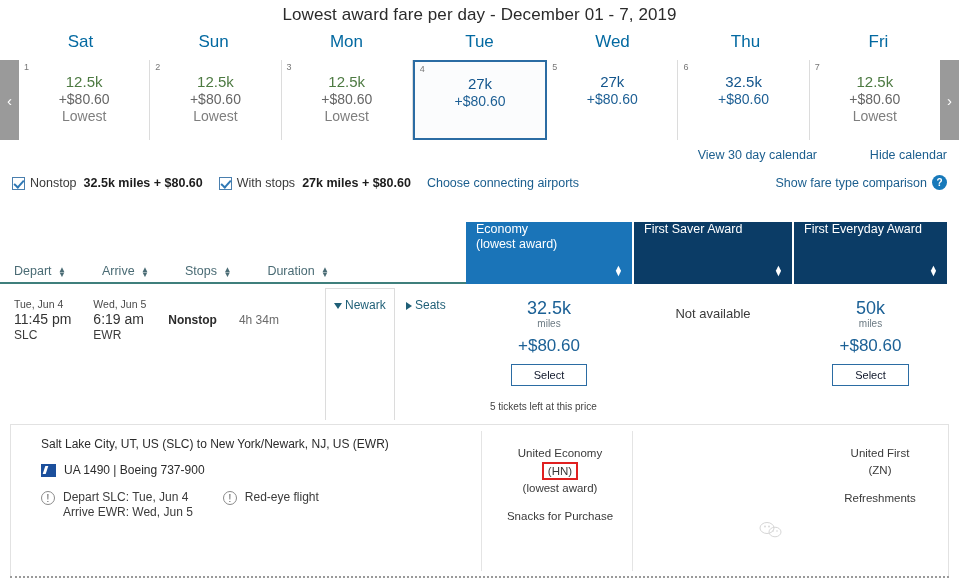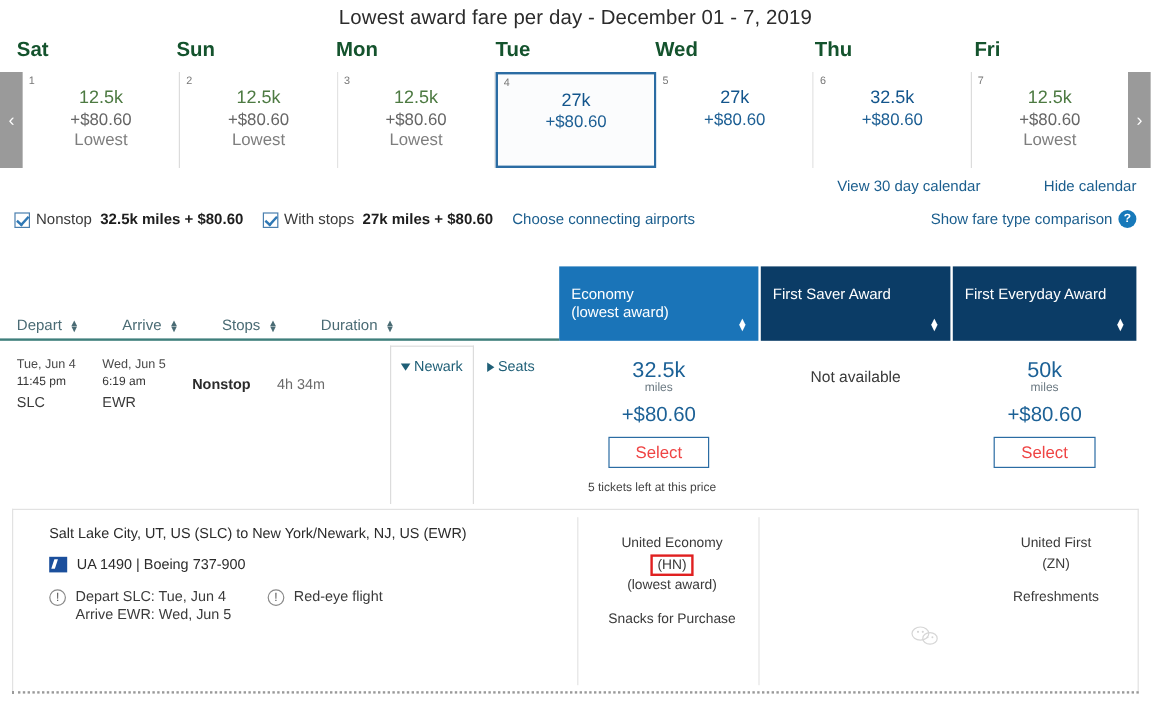--- a/index.html
+++ b/index.html
@@ -21,24 +21,24 @@
     padding-top: 5px;
     letter-spacing: .1px;
   }
   .dow-row {
     display: flex;
     padding: 0 14px;
     margin-top: 7px;
   }
   .dow {
     flex: 1 1 0;
-    text-align: left;
+    text-align: center;
     font-size: 17px;
-    color: #14532d;
-    font-weight: 700;
+    color: #0369a1;
+    font-weight: 400;
   }
 
   
   .cal-strip {
     display: flex;
     margin-top: 8px;
     height: 80px;
     background: #ffffff;
   }
   .cal-nav {
@@ -152,21 +152,21 @@
   
   .fareband {
     position: absolute;
     left: 466px; top: 222px;
     width: 481px; height: 62px;
     display: flex;
   }
   .fare-col-head {
     position: relative;
     color: #ffffff;
-    padding: 16px 10px 0 10px;
+    padding: 0 10px 0 10px;
     font-size: 12.5px;
     line-height: 15px;
     cursor: pointer;
   }
   .fare-col-head.economy { width: 166px; background: #1a74b8; margin-right: 2px; }
   .fare-col-head.saver   { width: 158px; background: #0b3c66; margin-right: 2px; }
   .fare-col-head.everyday{ width: 153px; background: #0b3c66; }
   .sortglyph {
     position: absolute; right: 9px; bottom: 8px;
     font-size: 9px; line-height: 5px; color: #ffffff;
@@ -194,21 +194,21 @@
     position: absolute; left: 0; top: 288px;
     width: 959px; height: 132px;
   }
   .flightinfo {
     position: absolute; left: 14px; top: 10px;
     display: flex;
     font-size: 12px;
   }
   .seg { margin-right: 22px; }
   .seg .date { font-size: 10.5px; color: #4a4a4a; }
-  .seg .time { font-size: 10px; color: #333; line-height: 18px; }
+  .seg .time { font-size: 14px; color: #333; line-height: 18px; }
   .seg .apt  { font-size: 12px; color: #3a3a3a; }
   .stops-col { margin-right: 22px; font-size: 12px; color: #2b2b2b; font-weight: bold; padding-top: 15px; }
   .dur-col   { font-size: 12px; color: #6b6b6b; padding-top: 15px; }
 
   .details-box {
     position: absolute; left: 325px; top: 0px;
     width: 70px; height: 132px;
     border-left: 1px solid #dcdcdc;
     border-right: 1px solid #dcdcdc;
     border-top: 1px solid #dcdcdc;
@@ -237,23 +237,23 @@
   .farecell.c2 { left: 634px; width: 158px; }
   .farecell.c3 { left: 794px; width: 153px; }
   .f-miles { font-size: 18px; color: #1c6196; }
   .f-milesunit { font-size: 10px; color: #6c7a83; margin-top: -1px; }
   .f-tax { font-size: 17px; color: #1c6196; margin-top: 7px; }
   .select-btn {
     display: inline-block;
     margin-top: 8px;
     padding: 4px 22px;
     border: 1px solid #2b6ca3;
-    color: #ef4444;
+    color: #0f172a;
     background: #ffffff;
-    font-size: 14px;
+    font-size: 11px;
     cursor: pointer;
   }
   .tickets-left {
     position: absolute; left: 490px; top: 113px;
     font-size: 10px; color: #444;
   }
   .notavail {
     font-size: 13px; color: #3a3a3a; padding-top: 8px;
   }
 

